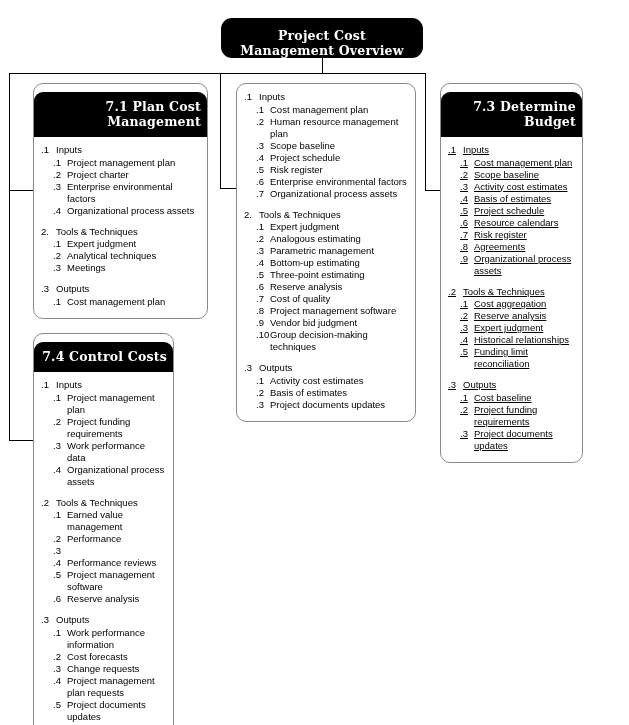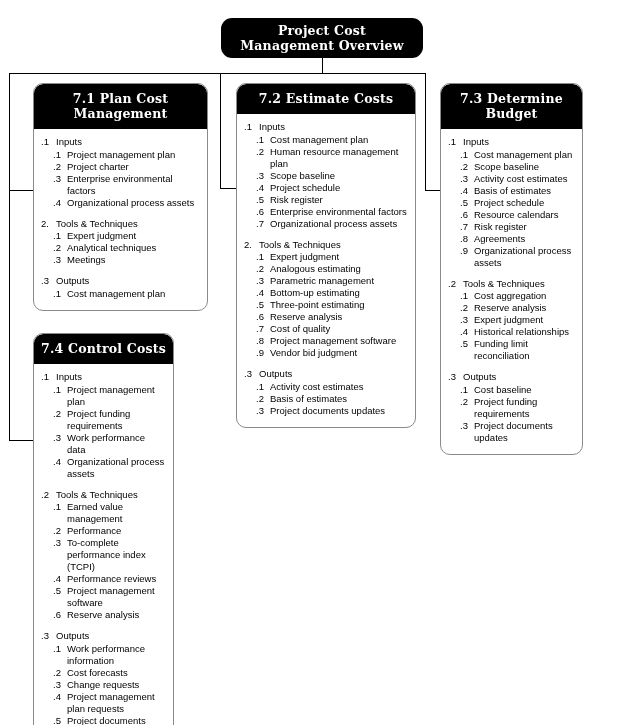--- a/index.html
+++ b/index.html
@@ -30,44 +30,45 @@
     background: #ffffff;
     border: 1px solid #8a8a8a;
     border-radius: 10px;
     box-sizing: border-box;
     overflow: hidden;
   }
   .proc-header {
     background: #000000;
     color: #ffffff;
     border-radius: 9px 9px 0 0;
-    text-align: center;
+    text-align: right;
     font-family: "DejaVu Serif", serif;
     font-weight: bold;
     font-size: 12.5px;
     line-height: 15px;
     padding: 7px 6px 8px 6px;
     letter-spacing: 0.2px;
+    margin-top: 8px;
   }
   .proc-body {
     padding: 7px 7px 10px 7px;
   }
 
   
   #title-box {
     position: absolute;
     left: 221px;
     top: 18px;
     width: 202px;
     height: 40px;
     background: #000000;
     color: #ffffff;
     border-radius: 11px;
     display: flex;
-    align-items: center;
+    align-items: flex-end;
     justify-content: center;
     text-align: center;
   }
   #title-box .title-text {
     font-family: "DejaVu Serif", serif;
     font-weight: bold;
     font-size: 12.5px;
     line-height: 15px;
     letter-spacing: 0.2px;
     padding: 0 8px;
@@ -102,21 +103,21 @@
   .item .num {
     width: 14px;
     flex: 0 0 14px;
     text-align: left;
   }
   .item .lbl { flex: 1; }
 
   
   #box-71 { left: 33px;  top: 83px;  width: 175px; }
   #box-72 { left: 236px; top: 83px;  width: 180px; }
-  #box-73 { left: 440px; top: 83px;  width: 143px; }
+  #box-73 { left: 440px; top: 83px;  width: 143px; text-decoration: underline; }
   #box-74 { left: 33px;  top: 333px; width: 141px; }
 </style>
 </head>
 <body>
 
 <div class="conn v" style="left:322px; top:58px; height:15px;"></div>
 <div class="conn h" style="left:9px; top:73px; width:417px;"></div>
 <div class="conn v" style="left:9px; top:73px; height:368px;"></div>
 <div class="conn h" style="left:9px; top:190px; width:25px;"></div>
 <div class="conn h" style="left:9px; top:440px; width:25px;"></div>
@@ -179,21 +180,20 @@
         </div>
         <div class="item">
           <span class="num">.1</span>
           <span class="lbl">Cost management plan</span>
         </div>
       </div>
     </div>
 </div>
 
 <div class="proc-box" id="box-72">
-  <div class="proc-header">7.2 Estimate Costs</div>
   <div class="proc-body">
       <div class="group">
         <div class="group-head">
           <span class="num">.1</span>
           <span class="lbl">Inputs</span>
         </div>
         <div class="item">
           <span class="num">.1</span>
           <span class="lbl">Cost management plan</span>
         </div>
@@ -255,20 +255,24 @@
           <span class="num">.7</span>
           <span class="lbl">Cost of quality</span>
         </div>
         <div class="item">
           <span class="num">.8</span>
           <span class="lbl">Project management software</span>
         </div>
         <div class="item">
           <span class="num">.9</span>
           <span class="lbl">Vendor bid judgment</span>
+        </div>
+        <div class="item">
+          <span class="num">.10</span>
+          <span class="lbl">Group decision-making techniques</span>
         </div>
       </div>
       <div class="group">
         <div class="group-head">
           <span class="num">.3</span>
           <span class="lbl">Outputs</span>
         </div>
         <div class="item">
           <span class="num">.1</span>
           <span class="lbl">Activity cost estimates</span>
@@ -410,21 +414,20 @@
         <div class="item">
           <span class="num">.1</span>
           <span class="lbl">Earned value management</span>
         </div>
         <div class="item">
           <span class="num">.2</span>
           <span class="lbl">Performance</span>
         </div>
         <div class="item">
           <span class="num">.3</span>
-          <span class="lbl">To-complete performance index (TCPI)</span>
         </div>
         <div class="item">
           <span class="num">.4</span>
           <span class="lbl">Performance reviews</span>
         </div>
         <div class="item">
           <span class="num">.5</span>
           <span class="lbl">Project management software</span>
         </div>
         <div class="item">

